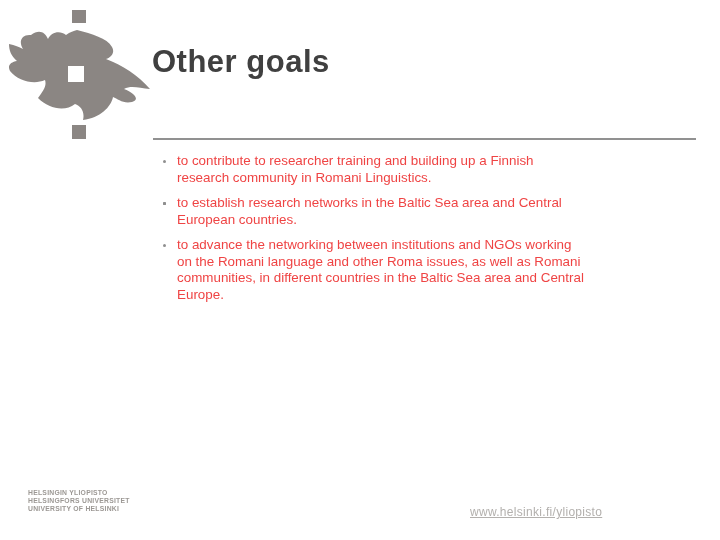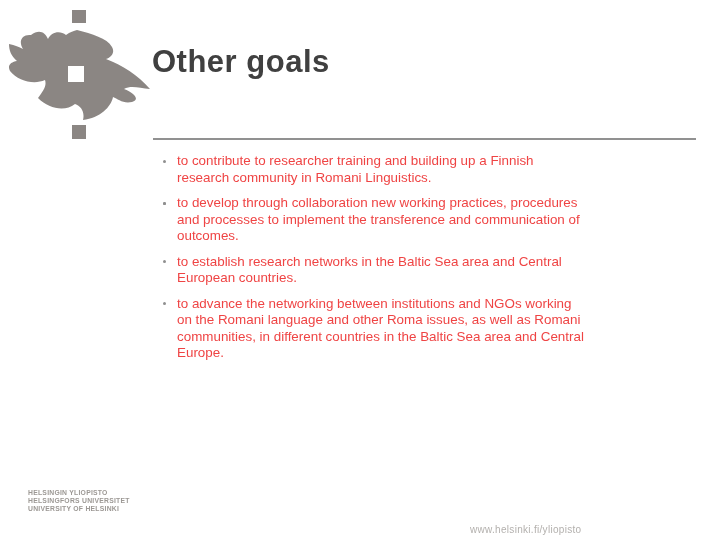--- a/index.html
+++ b/index.html
@@ -45,22 +45,22 @@
   }
   .bullet-text { white-space: pre-line; }
 
   
   .wordmark {
     position: absolute; left: 28px; top: 489px;
     font-size: 6.8px; line-height: 7.8px; font-weight: bold;
     letter-spacing: 0.25px; color: #9c9894; white-space: pre-line;
   }
   .footer-url {
-    position: absolute; left: 470px; top: 524px;
-    font-size: 10px; letter-spacing: 0.3px; color: #b3b0ad; white-space: nowrap;
+    position: absolute; left: 470px; top: 505px;
+    font-size: 12px; letter-spacing: 0.3px; color: #b3b0ad; white-space: nowrap; text-decoration: underline;
   }
 </style>
 </head>
 <body>
 
 <div class="slide">
 
   <div class="logo">
     <div class="sq sq-top"></div>
     <svg width="144" height="92" viewBox="0 0 144 92" aria-hidden="true">
@@ -92,23 +92,20 @@
     <li>
       <span class="dot"></span>
       <span class="bullet-text">to contribute to researcher training and building up a Finnish
 research community in Romani Linguistics.</span>
     </li>
     <li>
       <span class="dot"></span>
     </li>
     <li>
       <span class="dot"></span>
-      <span class="bullet-text">to develop through collaboration new working practices, procedures
-and processes to implement the transference and communication of
-outcomes.</span>
     </li>
     <li>
       <span class="dot"></span>
       <span class="bullet-text">to establish research networks in the Baltic Sea area and Central
 European countries.</span>
     </li>
     <li>
       <span class="dot"></span>
       <span class="bullet-text">to advance the networking between institutions and NGOs working
 on the Romani language and other Roma issues, as well as Romani

